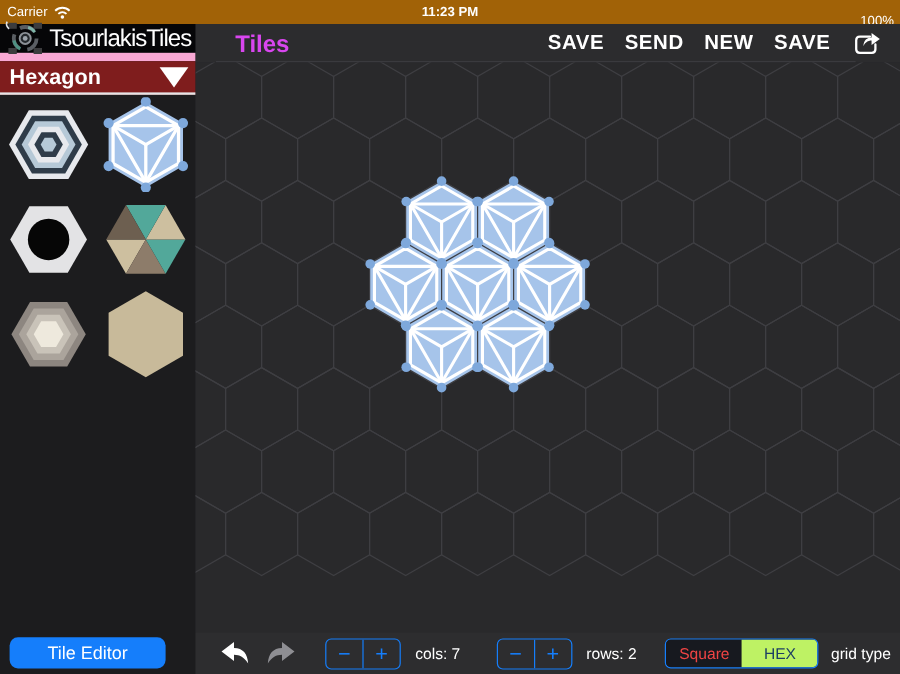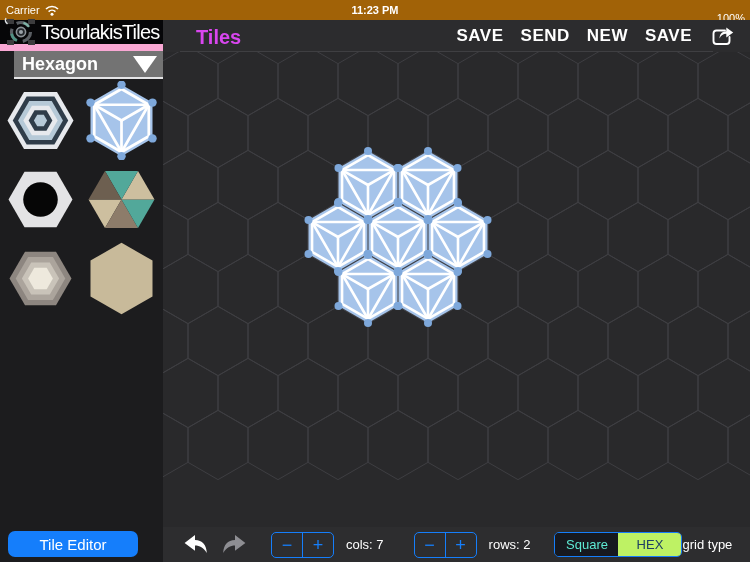--- a/index.html
+++ b/index.html
@@ -13,22 +13,22 @@
   .sb-left { position:absolute; left:6px; top:0; height:20px; display:flex; align-items:center; gap:4px; }
   .sb-center { position:absolute; left:0; right:0; top:0; height:20px; text-align:center;
     line-height:20px; font-weight:700; }
   .sb-right { position:absolute; right:5px; top:12px; height:20px; display:flex; align-items:flex-start; gap:4px;flex-direction:column; }
 
   
   .sidebar { position:absolute; top:20px; left:0; width:163px; height:542px; background:#1c1c1e; }
   .side-header { height:31px; background:#060608; display:flex; align-items:center;
     padding:0 2px 0 3px; border-bottom:7px solid #f9a8d4; }
   .app-title { color:#fff; font-size:20px; letter-spacing:-0.8px; white-space:nowrap; }
-  .shape-row { height:28px; background:#737373; display:flex; align-items:center;
-    justify-content:space-between; padding:0 6px 0 8px; border-bottom:2px solid #e5e5e7; cursor:pointer;margin-left:14px; }
+  .shape-row { height:28px; background:#7f1d1d; display:flex; align-items:center;
+    justify-content:space-between; padding:0 6px 0 8px; border-bottom:2px solid #e5e5e7; cursor:pointer; }
   .shape-label { color:#fff; font-weight:bold; font-size:18px; }
   .tri-down { width:0; height:0; border-left:12px solid transparent;
     border-right:12px solid transparent; border-top:17px solid #fff; }
   .palette { display:grid; grid-template-columns:81px 81px; padding-top:2px; }
   .palette-cell { height:79px; display:flex; align-items:center; justify-content:center; cursor:pointer; }
   .tile-editor { position:absolute; left:8px; bottom:5px; width:130px; height:26px;
     background:#157efb; border:none; border-radius:7px; color:#fff; font-size:15px;
     font-family:inherit; cursor:pointer; }
 
   
@@ -43,21 +43,21 @@
   
   .footer { position:absolute; left:0; bottom:0; width:587px; height:35px; background:#2d2d2f;
     display:flex; align-items:center; color:#fff; font-size:13px; }
   .icon-btn { display:flex; align-items:center; cursor:pointer; }
   .stepper { display:flex; border:1px solid #157efb; border-radius:5px; height:26px; width:63px; overflow:hidden; }
   .step-btn { flex:1; display:flex; align-items:center; justify-content:center; color:#157efb;
     font-size:18px; line-height:1; cursor:pointer; }
   .step-minus { border-right:1px solid #157efb; }
   .seg { display:flex; height:25px; border:1px solid #157efb; border-radius:5px; overflow:hidden; }
   .seg-item { width:63px; display:flex; align-items:center; justify-content:center;
-    font-size:13px; color:#5eead4; background:#17191f; cursor:pointer; }
+    font-size:13px; color:#ef4444; background:#17191f; cursor:pointer; }
   .seg-item.selected { background:#bef264; color:#1d3f63; }
   .flabel { white-space:nowrap; }
 </style>
 </head>
 <body>
 
 <div class="screen">
 
   <div class="statusbar">
     <div class="sb-left">
@@ -390,16 +390,16 @@
       <div class="stepper" style="margin-left:30px">
         <span class="step-btn step-minus">−</span>
         <span class="step-btn">+</span>
       </div>
       <span class="flabel" style="margin-left:12px">rows: 2</span>
 
       <div class="seg" id="grid-seg" style="margin-left:24px">
           <span class="seg-item">Square</span>
           <span class="seg-item selected">HEX</span>
         </div>
-      <span class="flabel" style="">grid type</span>
+      <span class="flabel" style="margin-left:10px">grid type</span>
     </div>
   </div>
 </div>
 
 </body></html>

